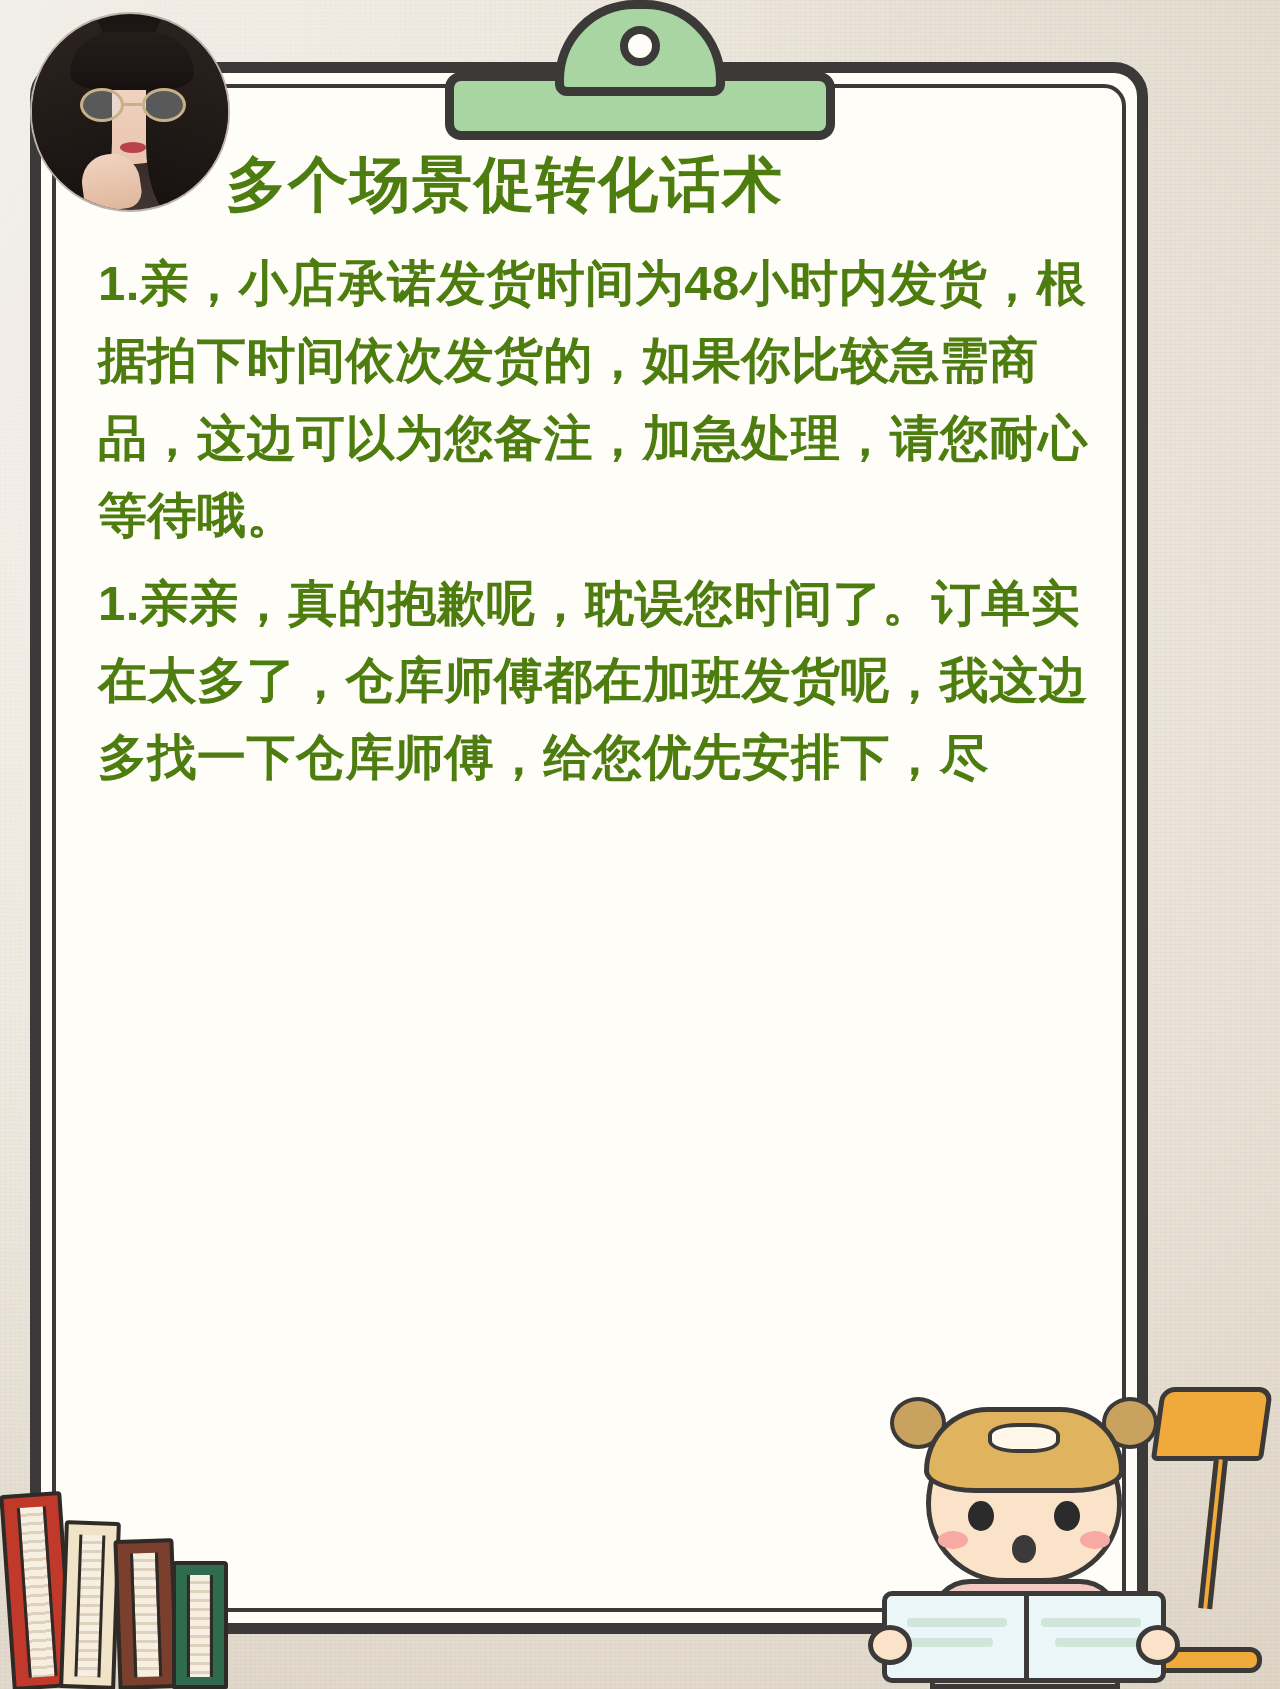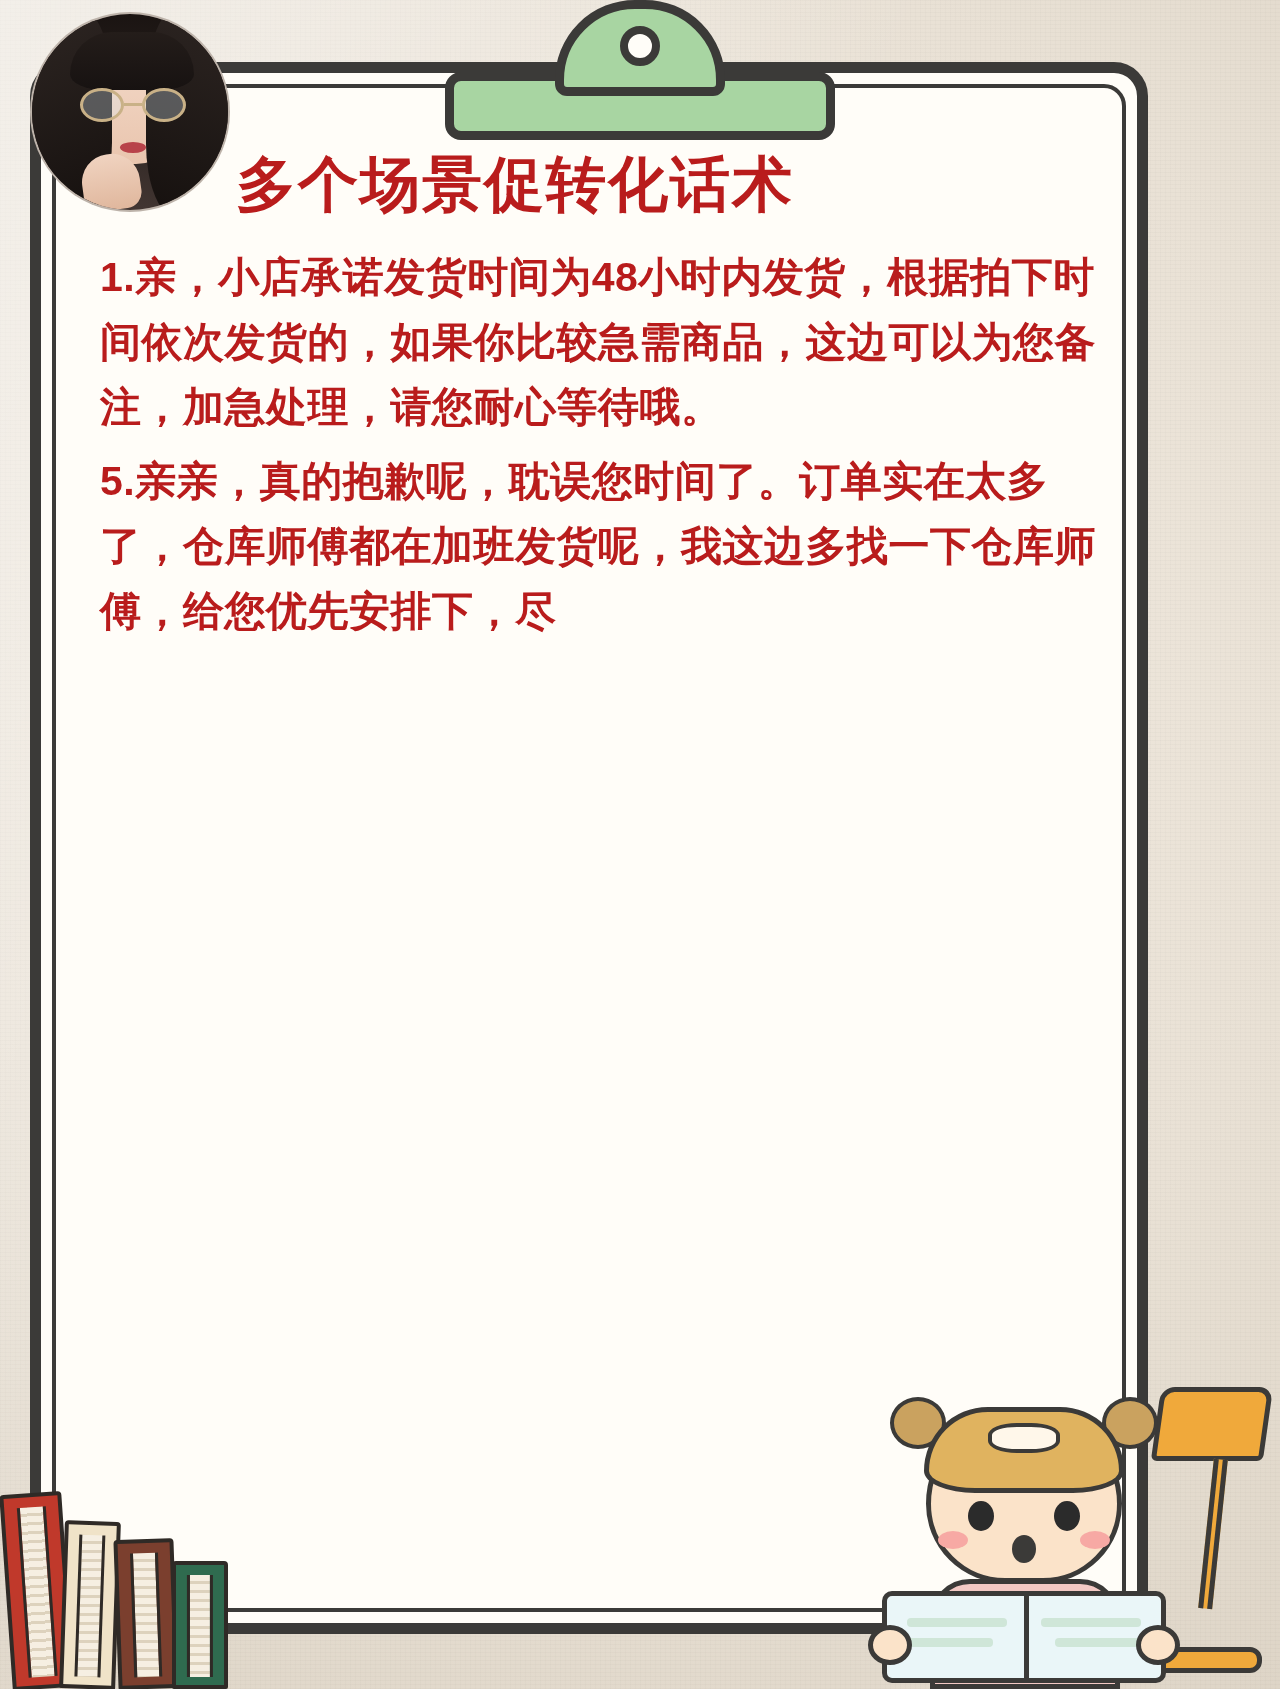--- a/index.html
+++ b/index.html
@@ -164,44 +164,44 @@
     position: absolute; left: 50px; top: 140px;
     width: 58px; height: 56px;
     background: linear-gradient(180deg,#f0d3c0,#e0b79d);
     border-radius: 28px 28px 16px 16px;
     transform: rotate(-8deg);
   }
 
   
   .content {
     position: absolute;
-    left: 88px;
+    left: 78px;
     top: 150px;
     width: 1010px;
-    color: #b91c1c;
+    color: #4d7c0f;
     z-index: 4;
   }
   .doc-title {
     font-size: 60px;
     font-weight: 700;
     letter-spacing: 2px;
     margin: 0 0 26px 148px;
     line-height: 1.15;
   }
   .lead {
     font-size: 40px;
     font-weight: 700;
     margin: 0 0 16px 14px;
     line-height: 1.35;
   }
   .para {
-    font-size: 41px;
+    font-size: 49px;
     font-weight: 700;
     line-height: 1.58;
-    margin: 0 0 10px 12px;
+    margin: 0 0 10px 20px;
     letter-spacing: 0.5px;
   }
   .para.indented-last {
     text-indent: 2em;
   }
 
   
   .books {
     position: absolute;
     left: 0;
@@ -411,21 +411,21 @@
     <div class="lens r"></div>
     <div class="bridge"></div>
   </div>
   <div class="lips"></div>
   <div class="hand"></div>
 </div>
 
 <div class="content">
   <h1 class="doc-title">多个场景促转化话术</h1>
   <p class="para">1.亲，小店承诺发货时间为48小时内发货，根据拍下时间依次发货的，如果你比较急需商品，这边可以为您备注，加急处理，请您耐心等待哦。</p>
-  <p class="para">5.亲亲，真的抱歉呢，耽误您时间了。订单实在太多了，仓库师傅都在加班发货呢，我这边多找一下仓库师傅，给您优先安排下，尽</p>
+  <p class="para">1.亲亲，真的抱歉呢，耽误您时间了。订单实在太多了，仓库师傅都在加班发货呢，我这边多找一下仓库师傅，给您优先安排下，尽</p>
 </div>
 
 <div class="books">
   <div class="book b1">
       <div class="pages"></div>
     </div>
   <div class="book b2">
       <div class="pages"></div>
     </div>
   <div class="book b3">

